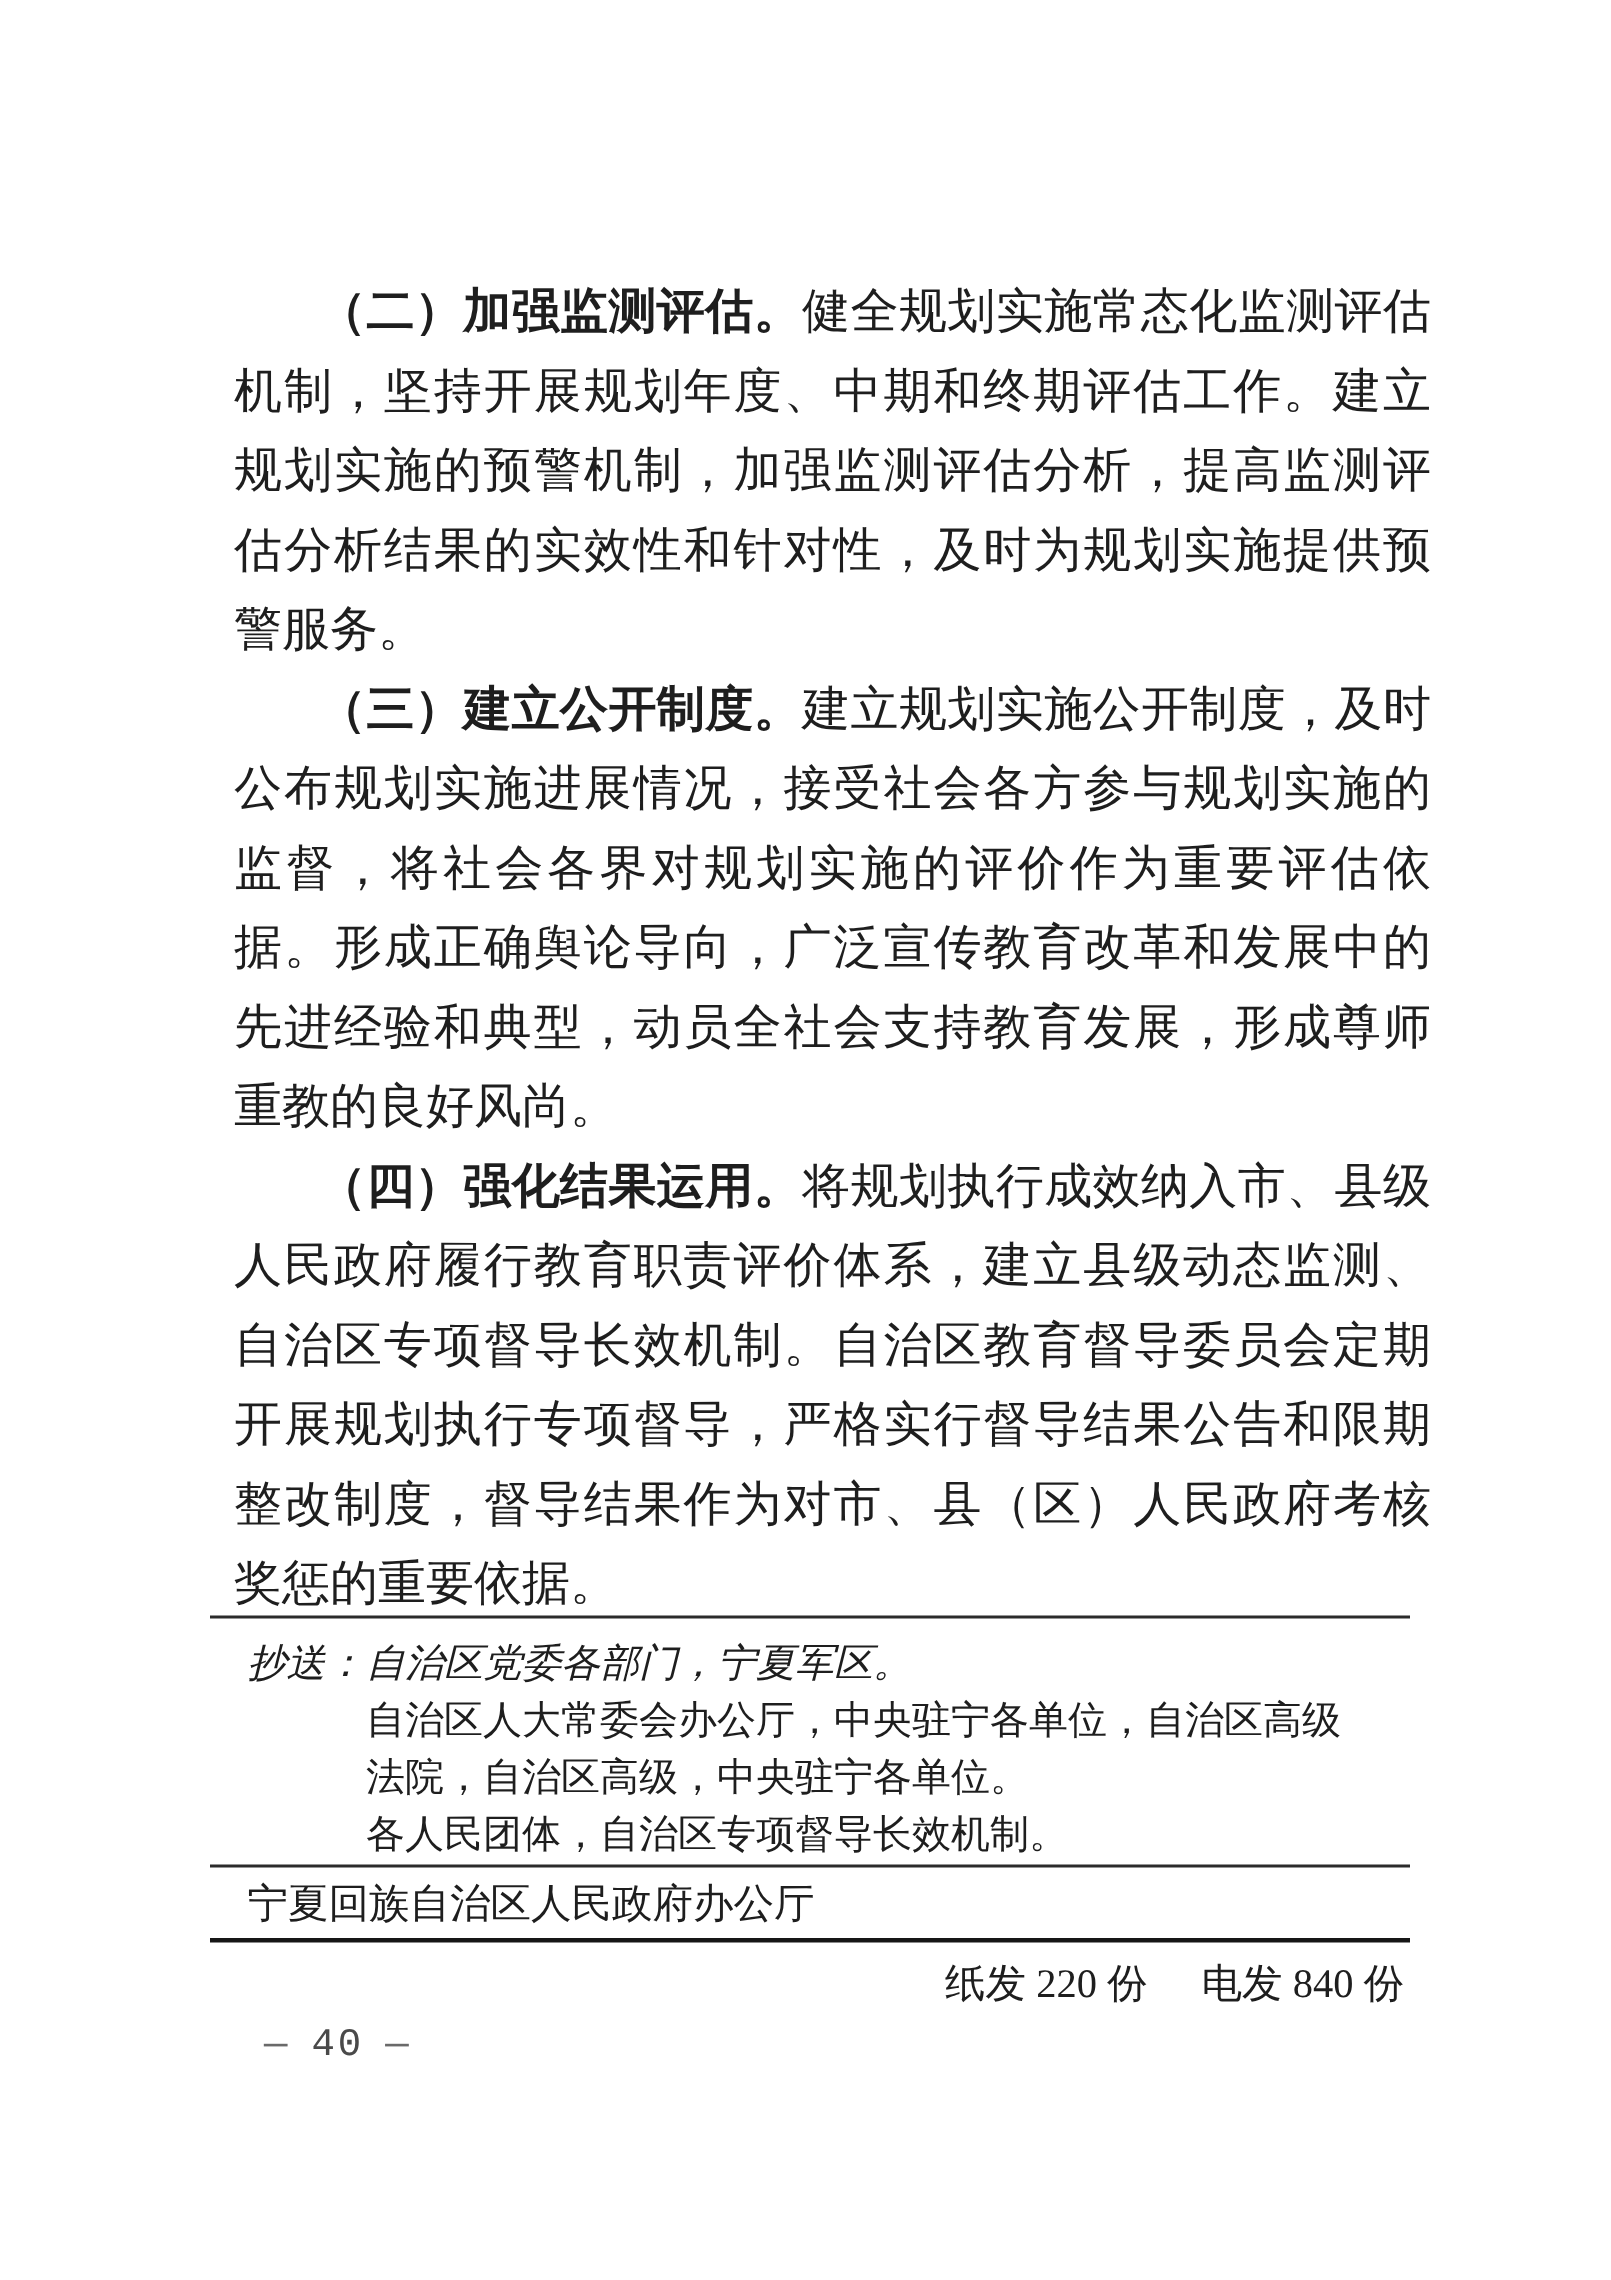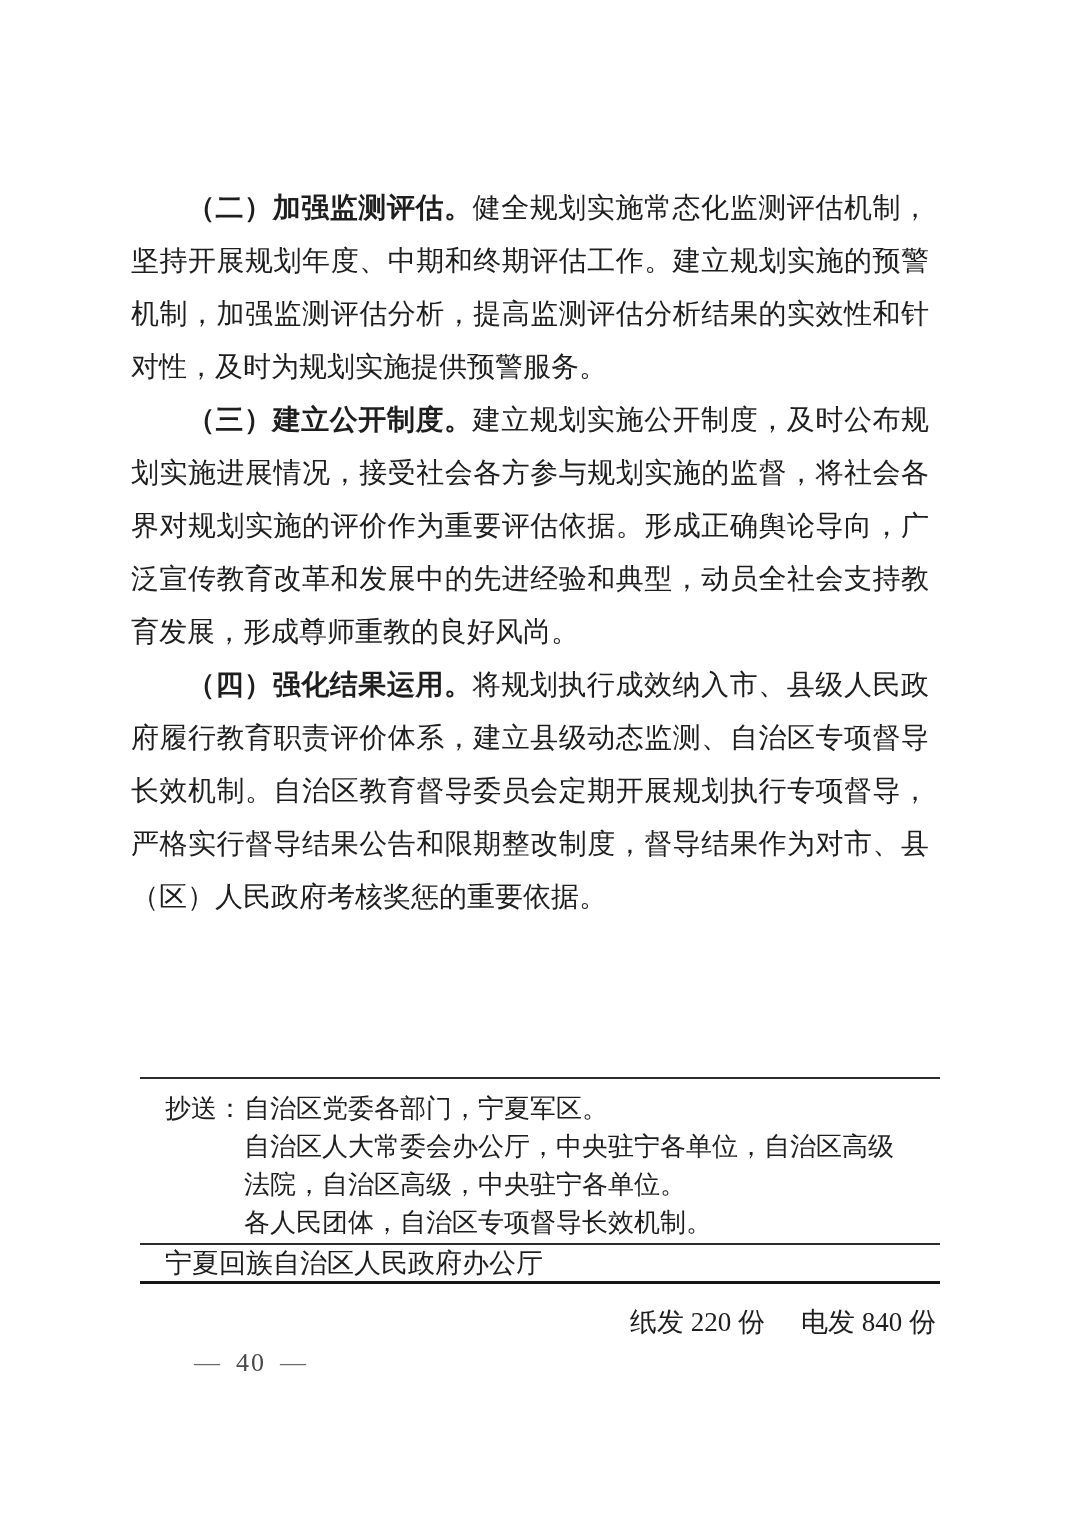--- a/index.html
+++ b/index.html
@@ -13,24 +13,24 @@
     height: 1520px;
     margin: 0 auto;
     background: #ffffff;
     font-family: "Liberation Serif", "DejaVu Serif", serif;
     color: #1e1e1e;
     overflow: hidden;
   }
   
   .main-text {
     position: absolute;
-    left: 131px;
+    left: 156px;
     top: 181px;
     width: 798px;
-    font-size: 28px;
+    font-size: 32px;
     line-height: 53px;
     letter-spacing: 0;
     text-align: justify;
     text-justify: inter-ideograph;
   }
   .main-text p {
     margin: 0;
     text-indent: 56px;
   }
   .para-heading {
@@ -47,34 +47,35 @@
     border-top: 2px solid #2b2b2b;
     font-size: 26px;
     line-height: 38px;
     padding-top: 11px;
   }
   .copy-row {
     white-space: nowrap;
   }
   .copy-row.first {
     padding-left: 25px;
+    font-style: italic;
   }
   .copy-row.cont {
     padding-left: 104px;
   }
   .copy-label {
     display: inline-block;
     width: 79px;
   }
   .issuer-row {
     position: absolute;
     left: 140px;
     top: 1243px;
     width: 800px;
-    height: 41px;
+    height: 52px;
     box-sizing: border-box;
     border-top: 2px solid #2b2b2b;
     border-bottom: 3px solid #161616;
     display: flex;
     justify-content: space-between;
     align-items: center;
     padding: 0 4px 0 25px;
     font-size: 27px;
   }
   .distribution-row {
@@ -85,25 +86,26 @@
     text-align: right;
     font-size: 27px;
     line-height: 40px;
   }
   .distribution-gap {
     display: inline-block;
     width: 36px;
   }
   .page-number {
     position: absolute;
-    left: 180px;
+    left: 162px;
     top: 1348px;
     font-size: 26px;
     color: #4a4a4a;
     letter-spacing: 2px;
+    font-family: Liberation Mono, monospace;
   }
   .page-number .dash {
     color: #6a6a6a;
     padding: 0 14px;
   }
 </style>
 </head>
 <body>
 
 <div class="page">

